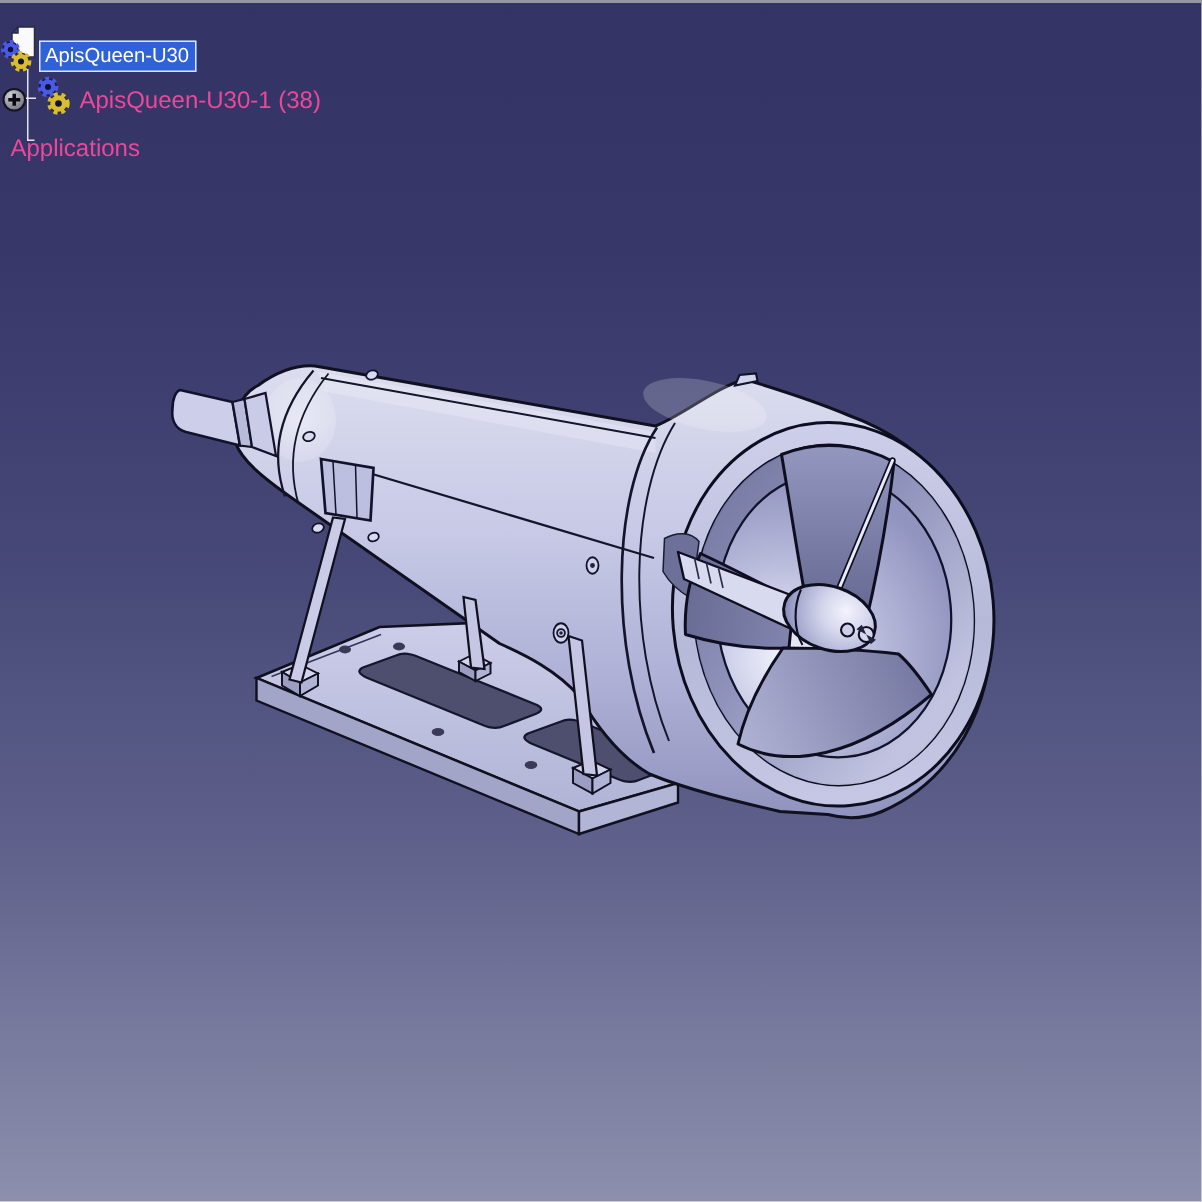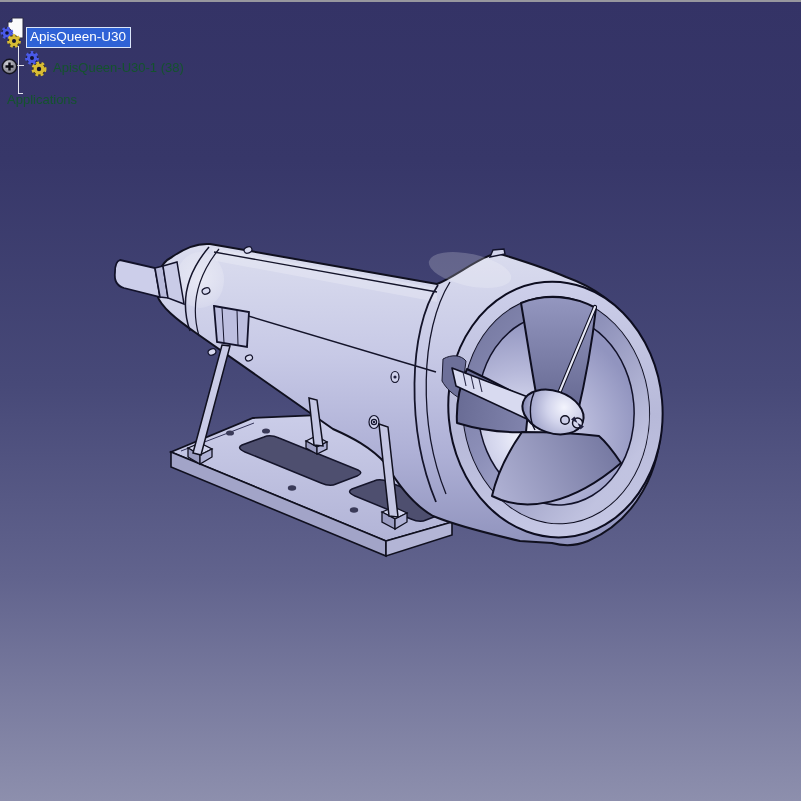--- a/index.html
+++ b/index.html
@@ -9,21 +9,21 @@
     background:linear-gradient(180deg,#343366 0%,#373769 20%,#474978 48%,
       #61638d 72%,#7b7da0 88%,#8d8fad 100%);}
   #top-border{position:absolute;top:0;left:0;width:801px;height:2px;
     background:#97979e;z-index:5;}
   #viewport{position:absolute;top:0;left:0;z-index:1;}
   #spec-tree{position:absolute;top:0;left:0;width:320px;height:110px;z-index:3;margin-top:16px;}
   .tree-line{position:absolute;background:#eeeef4;opacity:.95;}
   #root-label{position:absolute;left:26px;top:11px;height:16px;
     background:#2f62d6;border:1px solid #dbe6fa;color:#ffffff;
     font-size:13.5px;line-height:16px;padding:1px 4px 2px 3px;white-space:nowrap;cursor:default;}
-  .tree-label{position:absolute;color:#14532d;font-size:13px;line-height:16px;
+  .tree-label{position:absolute;color:#ec4899;font-size:16px;line-height:16px;
     white-space:nowrap;cursor:default;}
   #child-label{left:53px;top:44px;}
   #apps-label{left:7px;top:76px;}
   .icon{position:absolute;}
 </style>
 </head>
 <body>
 
 <div id="top-border"></div>
 

